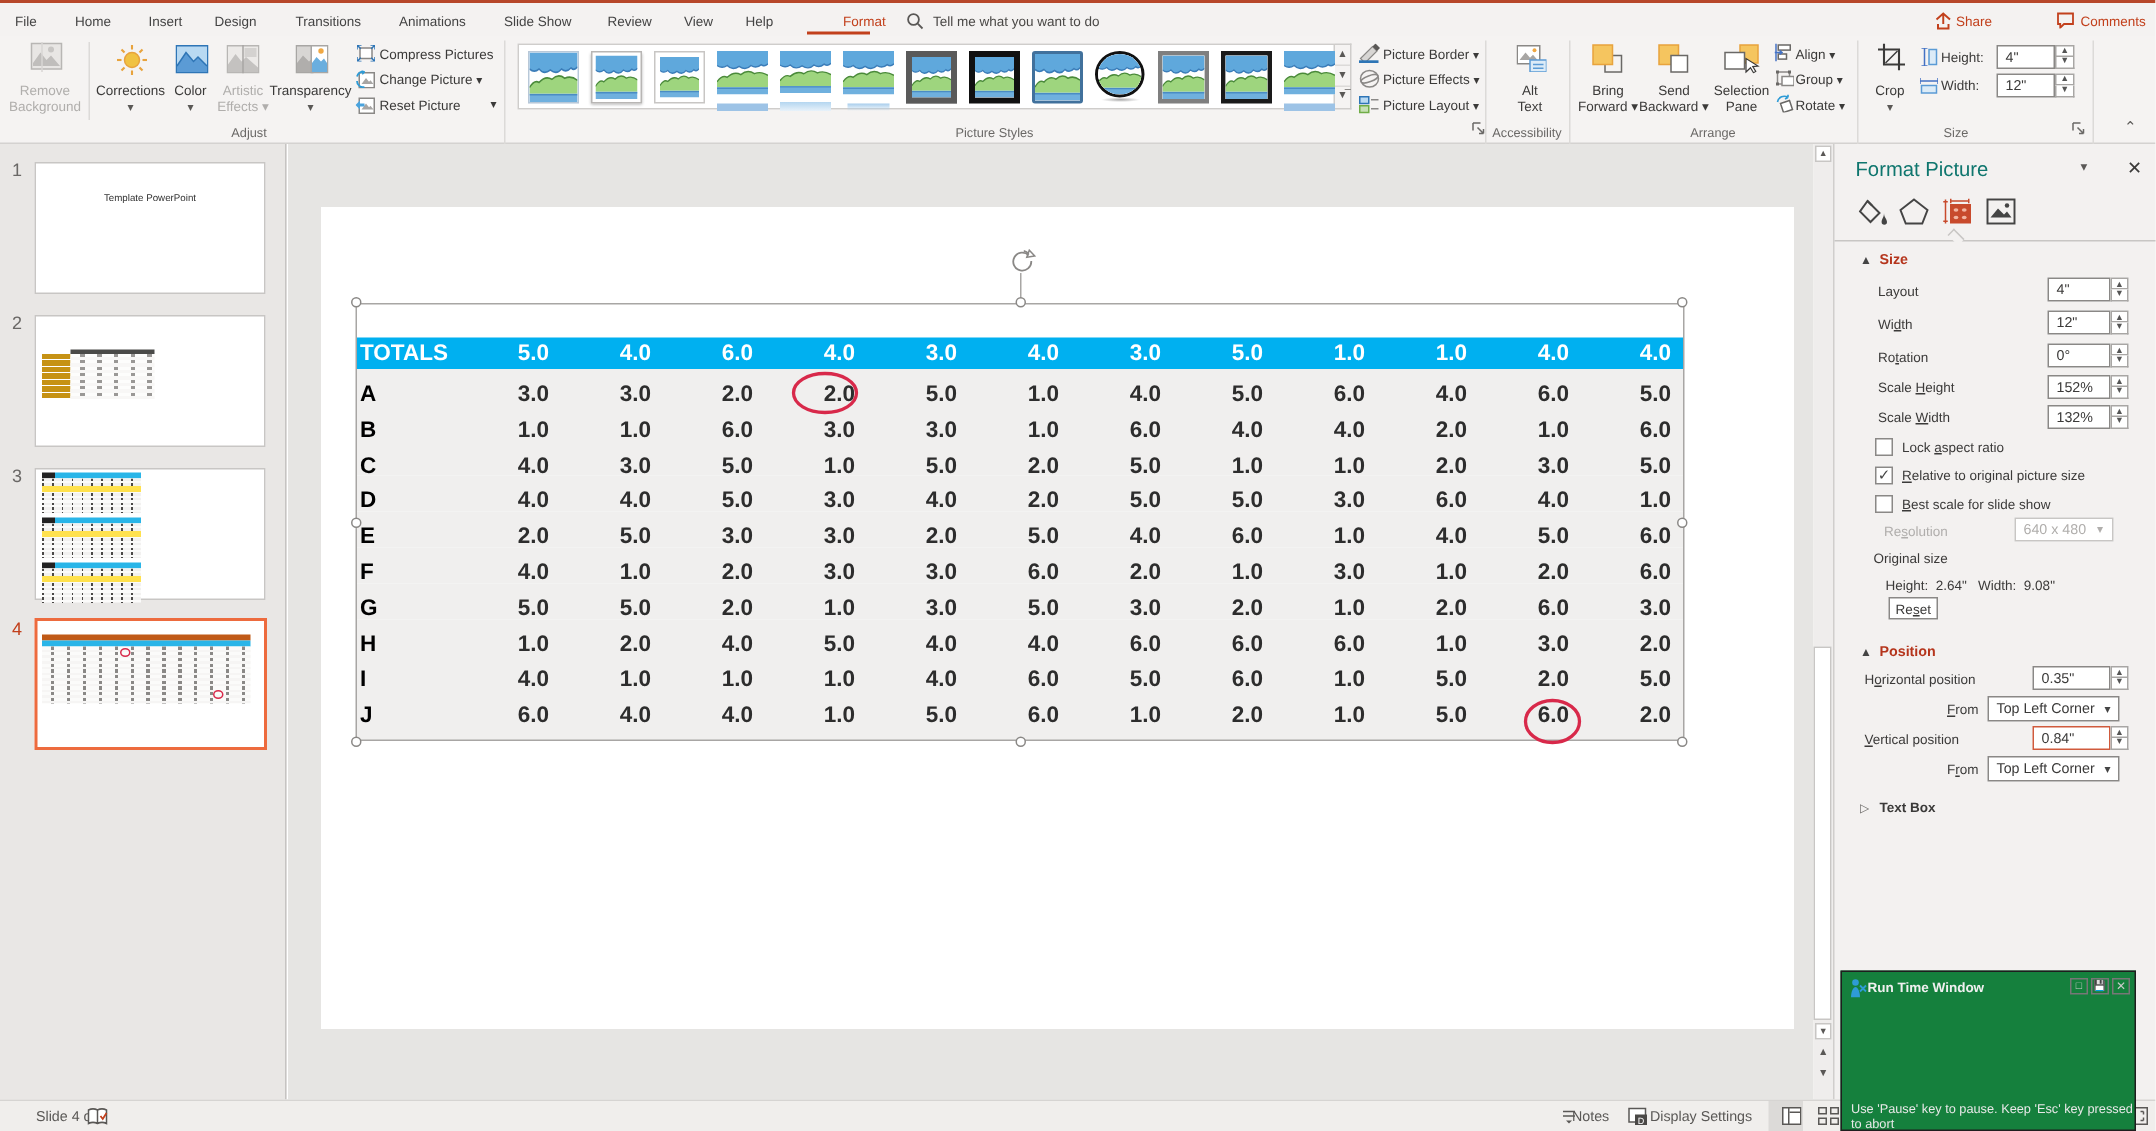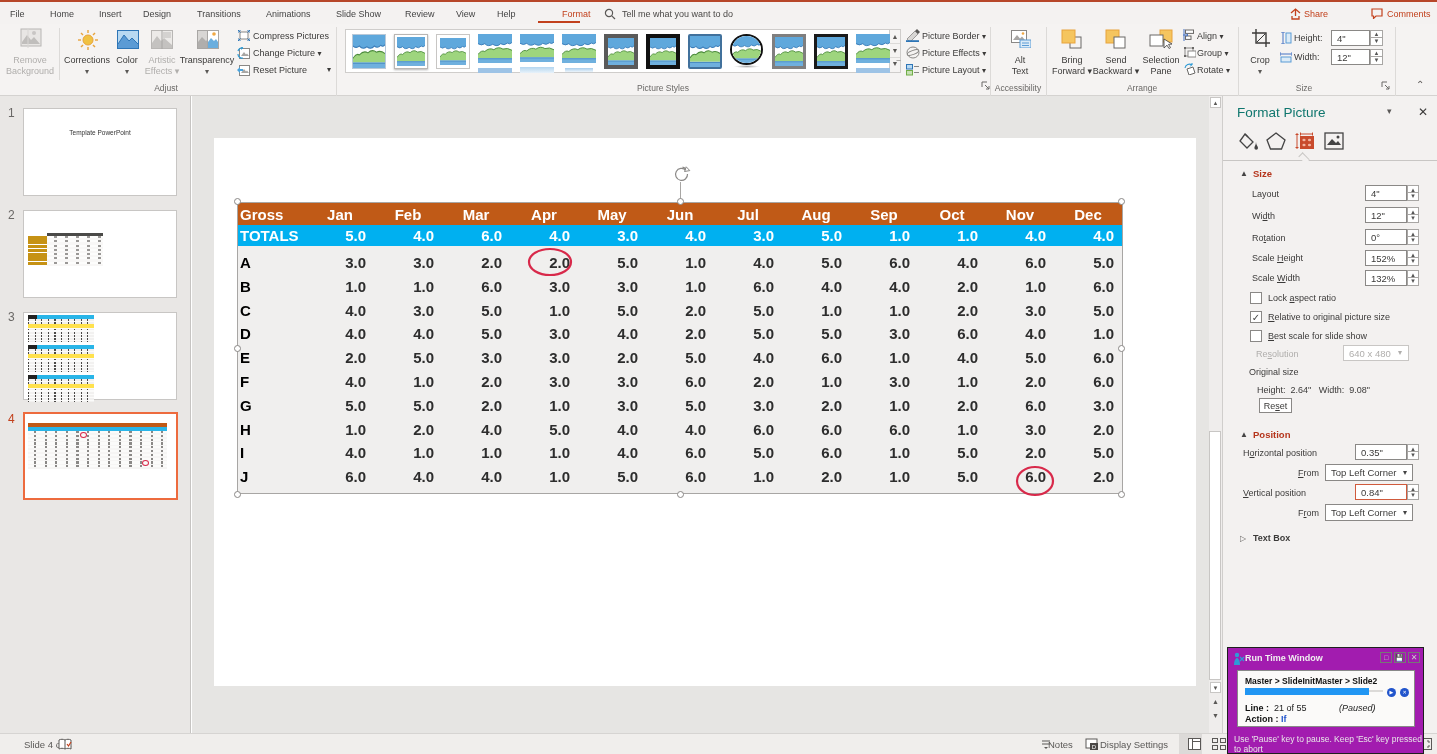--- a/index.html
+++ b/index.html
@@ -61,21 +61,21 @@
 .spinarrows { position:absolute; width:13px; font-size:6px; color:#555; text-align:center; line-height:6px; }
 .cb { position:absolute; width:12px; height:12px; background:#fff; border:1px solid #8a8886; }
 .fpspin { position:absolute; width:12px; height:16px; }
 .fpspin::before { content:"\25B4"; position:absolute; left:0; top:0; width:12px; height:8px; border:1px solid #a8a6a4; background:#fff; font-size:7px; color:#555; text-align:center; line-height:7px; box-sizing:border-box; }
 .fpspin::after { content:"\25BE"; position:absolute; left:0; top:8px; width:12px; height:8px; border:1px solid #a8a6a4; border-top:none; background:#fff; font-size:7px; color:#555; text-align:center; line-height:6px; box-sizing:border-box; }
 
 
 #statusbar { left:0; top:733px; width:1437px; height:21px; background:#f0eeec; border-top:1px solid #d6d4d2; font-size:9.5px; color:#5a5856; }
 
 
-#rtw { left:1227px; top:647px; width:197px; height:107px; background:#a21caf; border:1px solid #1e1e1e; }
+#rtw { left:1227px; top:647px; width:197px; height:107px; background:#15803d; border:1px solid #1e1e1e; }
 #rtw-inner { position:absolute; left:9px; top:22px; width:178px; height:57px; background:#fbfaf9; border:1px solid #888; }
 </style>
 </head>
 <body>
 <div id="app">
   <div id="topline" class="abs"></div>
   <div id="menubar" class="abs">
     <span class="tab" style="left:10px;">File</span>
     <span class="tab" style="left:50px;">Home</span>
     <span class="tab" style="left:99px;">Insert</span>
@@ -438,35 +438,20 @@
         repeating-linear-gradient(90deg, transparent 0 6px, #8a8886 6px 8.2px, transparent 8.2px 10.6px); background-color:#fbfbfa;"></div>
       <div style="position:absolute; left:55px; top:18px; width:7px; height:6px; border:1px solid #d8294a; border-radius:50%;"></div>
       <div style="position:absolute; left:117px; top:46px; width:7px; height:6px; border:1px solid #d8294a; border-radius:50%;"></div>
     </div>
   </div>
 
   <div id="editor" class="abs"></div>
   <div id="slide" class="abs"></div>
 
   <div id="ptable" class="abs">
-      <div class="trow" style="top:0; height:22px; background:#c05a17;">
-        <div class="cell hdr" style="left:0px; width:68px; justify-content:flex-start; padding-left:2px;">Gross</div>
-        <div class="cell hdr" style="left:68px; width:68px;">Jan</div>
-        <div class="cell hdr" style="left:136px; width:68px;">Feb</div>
-        <div class="cell hdr" style="left:204px; width:68px;">Mar</div>
-        <div class="cell hdr" style="left:272px; width:68px;">Apr</div>
-        <div class="cell hdr" style="left:340px; width:68px;">May</div>
-        <div class="cell hdr" style="left:408px; width:68px;">Jun</div>
-        <div class="cell hdr" style="left:476px; width:68px;">Jul</div>
-        <div class="cell hdr" style="left:544px; width:68px;">Aug</div>
-        <div class="cell hdr" style="left:612px; width:68px;">Sep</div>
-        <div class="cell hdr" style="left:680px; width:68px;">Oct</div>
-        <div class="cell hdr" style="left:748px; width:68px;">Nov</div>
-        <div class="cell hdr" style="left:816px; width:68px;">Dec</div>
-      </div>
       <div class="trow" style="top:22px; height:21px; background:#00b0f0;">
         <div class="cell" style="left:0px; width:68px; padding-left:2px; color:#fff;">TOTALS</div>
         <div class="cell num" style="left:68px; width:68px; color:#fff;">5.0</div>
         <div class="cell num" style="left:136px; width:68px; color:#fff;">4.0</div>
         <div class="cell num" style="left:204px; width:68px; color:#fff;">6.0</div>
         <div class="cell num" style="left:272px; width:68px; color:#fff;">4.0</div>
         <div class="cell num" style="left:340px; width:68px; color:#fff;">3.0</div>
         <div class="cell num" style="left:408px; width:68px; color:#fff;">4.0</div>
         <div class="cell num" style="left:476px; width:68px; color:#fff;">3.0</div>
         <div class="cell num" style="left:544px; width:68px; color:#fff;">5.0</div>
@@ -787,27 +772,16 @@
     <svg class="abs" style="left:4px; top:4px;" width="13" height="13" viewBox="0 0 13 13">
         <circle cx="5" cy="3" r="2.2" fill="#2e9bd6"></circle>
         <path d="M2 13 C2 8 4 6 5 6 C6 6 8 8 8 13 Z" fill="#2e9bd6"></path>
         <path d="M8 5 L12 9 M12 5 L8 9" stroke="#2e9bd6" stroke-width="1.2"></path>
       </svg>
     <span class="abs" style="left:17px; top:5px; font-size:9px; font-weight:bold; color:#f0f0f0;">Run Time Window</span>
     <div class="abs" style="left:152px; top:4px; width:12px; height:11px; border:1px solid #777; color:#ccc; font-size:7px; text-align:center; line-height:10px;">□</div>
     <div class="abs" style="left:166px; top:4px; width:12px; height:11px; border:1px solid #777; color:#ccc; font-size:7px; text-align:center; line-height:10px;">💾</div>
     <div class="abs" style="left:180px; top:4px; width:12px; height:11px; border:1px solid #777; color:#ccc; font-size:8px; text-align:center; line-height:10px;">✕</div>
 
-    <div id="rtw-inner">
-      <div class="abs" style="left:7px; top:5px; font-size:8.5px; font-weight:bold; color:#111;">Master &gt; SlideInitMaster &gt; Slide2</div>
-      <div class="abs" style="left:7px; top:19px; width:138px; height:2px; background:#dcdad8;"></div>
-      <div class="abs" style="left:7px; top:17px; width:124px; height:7px; background:#2196f3;"></div>
-      <div class="abs" style="left:149px; top:17px; width:9px; height:9px; border-radius:50%; background:#2255cc; color:#fff; font-size:5px; text-align:center; line-height:9px;">▶</div>
-      <div class="abs" style="left:162px; top:17px; width:9px; height:9px; border-radius:50%; background:#2255cc; color:#fff; font-size:5px; text-align:center; line-height:9px;">✕</div>
-      <div class="abs" style="left:7px; top:32px; font-size:9px; font-weight:bold; color:#111;">Line :</div>
-      <div class="abs" style="left:36px; top:32px; font-size:9px; color:#222;">21 of 55</div>
-      <div class="abs" style="left:101px; top:32px; font-size:9px; font-style:italic; color:#222;">(Paused)</div>
-      <div class="abs" style="left:7px; top:43px; font-size:9px; font-weight:bold; color:#111;">Action : <span style="color:#2255cc;">If</span></div>
-    </div>
 
     <div class="abs" style="left:6px; top:86px; font-size:8.5px; color:#e8e8e8; width:188px; line-height:10px;">Use 'Pause' key to pause. Keep 'Esc' key pressed to abort</div>
   </div>
 </div>
 
 </body></html>

